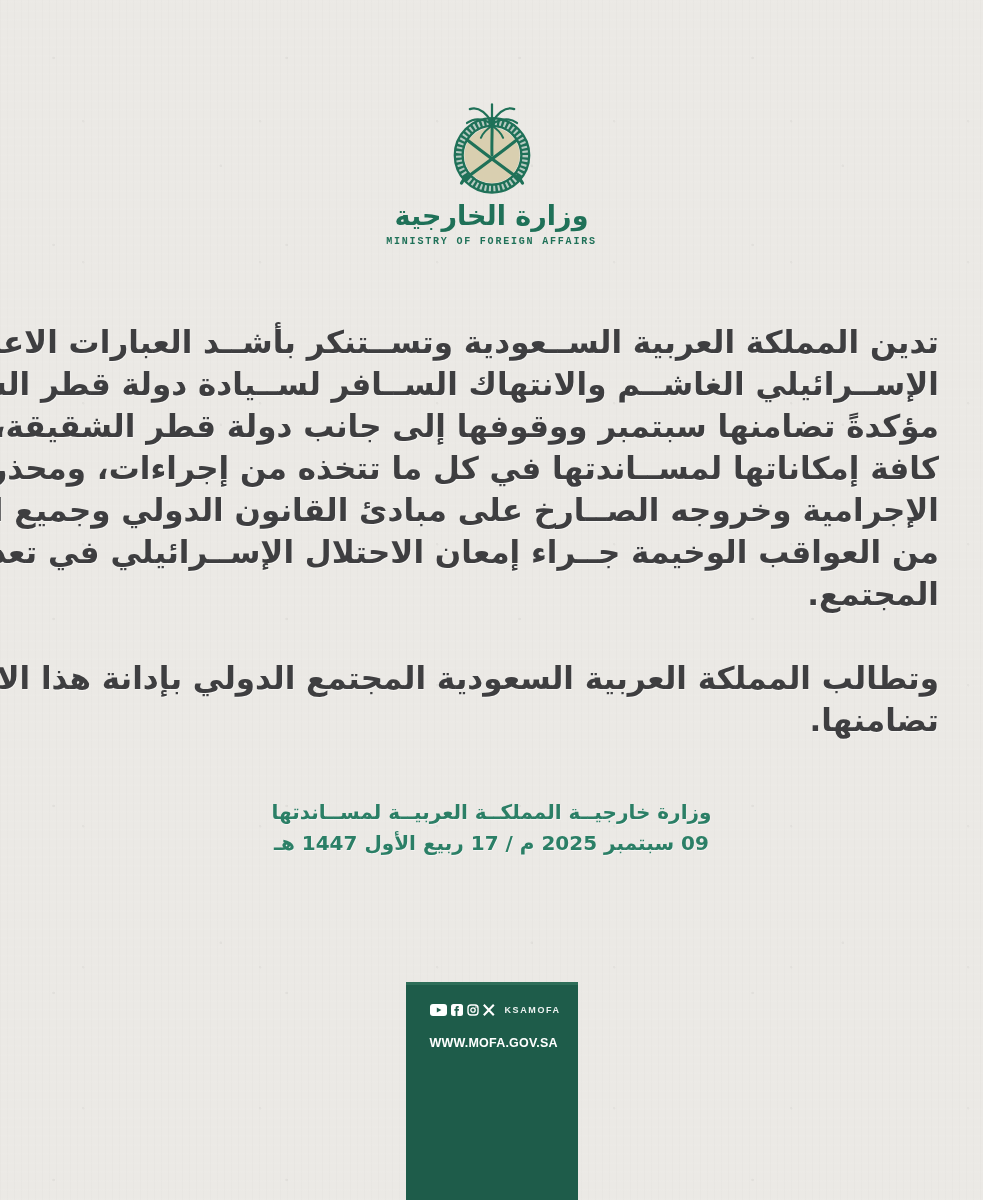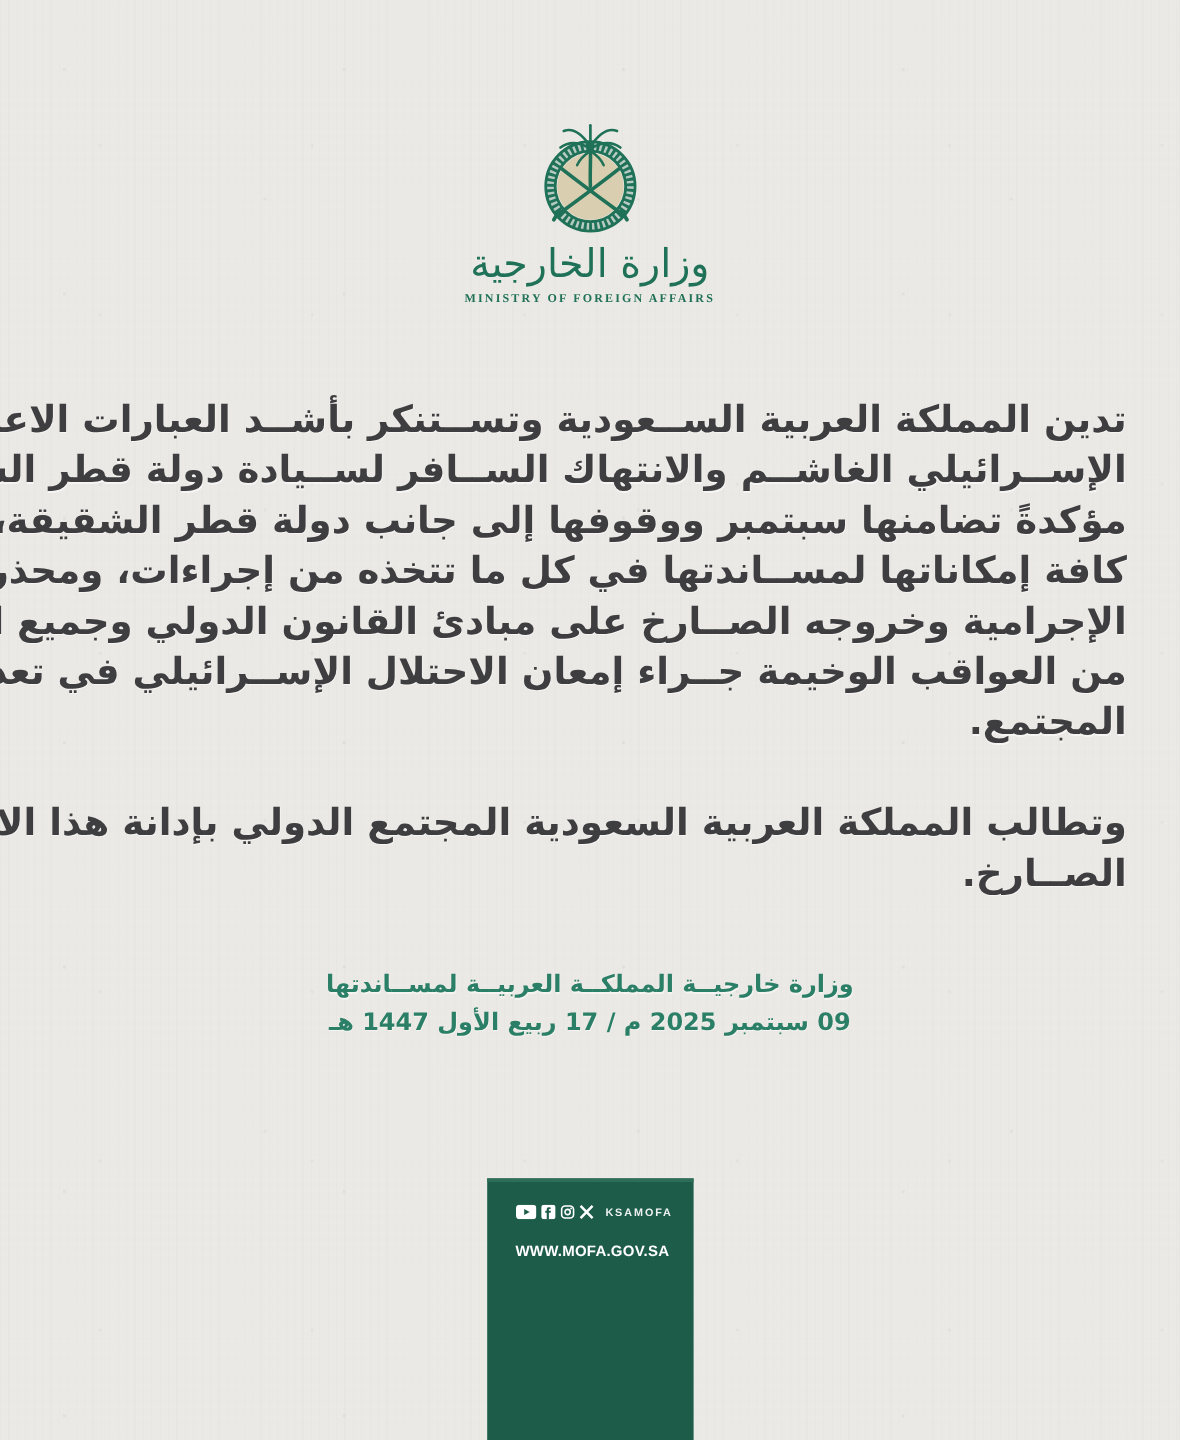--- a/index.html
+++ b/index.html
@@ -19,29 +19,29 @@
       repeating-linear-gradient(90deg, rgba(0,0,0,.012) 0 1px, transparent 1px 7px),
       repeating-linear-gradient(0deg, rgba(255,255,255,.03) 0 2px, transparent 2px 9px);
     background-size: 233px 187px, 311px 259px, 177px 141px, auto, auto;
   }
 
   
   .logo-block { padding-top: 98px; text-align: center; }
   .emblem { display: block; margin: 0 auto; }
   .logo-calligraphy {
     margin-top: 4px;
-    font-size: 33px;
-    font-weight: normal;
+    font-size: 27px;
+    font-weight: bold;
     color: var(--brand-green, #1f7158);
     direction: rtl;
     letter-spacing: 1px;
   }
   .logo-en {
     margin-top: 5px;
-    font-family: Liberation Serif, serif;
+    font-family: Liberation Mono, monospace;
     font-size: 10px;
     font-weight: bold;
     letter-spacing: 1.8px;
     color: var(--brand-green, #1f7158);
   }
 
   
   .statement {
     margin-top: 74px;
     padding: 0 44px;
@@ -138,21 +138,21 @@
       <div class="line">تدين المملكة العربية الســعودية وتســتنكر بأشــد العبارات الاعتداء</div>
       <div class="line">الإســرائيلي الغاشــم والانتهاك الســافر لســيادة دولة قطر الشقيقة،</div>
       <div class="line">مؤكدةً تضامنها سبتمبر ووقوفها إلى جانب دولة قطر الشقيقة، ووضع</div>
       <div class="line">كافة إمكاناتها لمســاندتها في كل ما تتخذه من إجراءات، ومحذرة</div>
       <div class="line">الإجرامية وخروجه الصــارخ على مبادئ القانون الدولي وجميع الأعراف</div>
       <div class="line">من العواقب الوخيمة جــراء إمعان الاحتلال الإســرائيلي في تعدياته</div>
       <div class="line">المجتمع.</div>
     </section>
     <section class="paragraph">
       <div class="line">وتطالب المملكة العربية السعودية المجتمع الدولي بإدانة هذا الاعتداء</div>
-      <div class="line">الصــارخ.</div>
+      <div class="line">تضامنها.</div>
     </section>
   </main>
 
   <div class="signature">
     <div>وزارة خارجيــة المملكــة العربيــة لمســاندتها</div>
     <div>09 سبتمبر 2025 م / 17 ربيع الأول 1447 هـ</div>
   </div>
 
   <footer class="footer-card">
     <div class="social-row">

